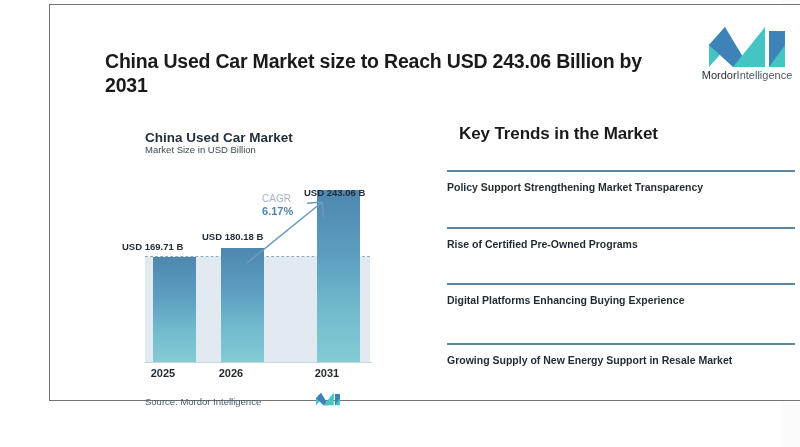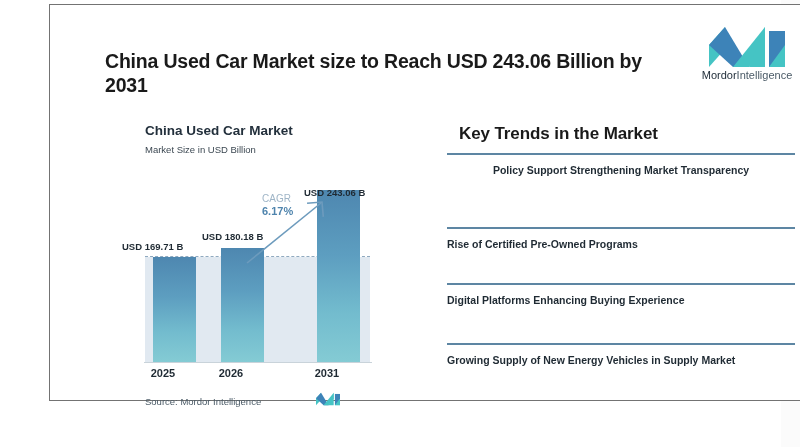--- a/index.html
+++ b/index.html
@@ -76,21 +76,21 @@
     font-size: 11px;
     white-space: nowrap;
   }
   .brand-text .b1 { font-weight: normal; color: #23303c; }
   .brand-text .b2 { font-weight: normal; color: #4a5a66; }
 
   
   .chart-title {
     position: absolute;
     left: 95px;
-    top: 118px;
+    top: 125px;
     font-size: 13.5px;
     font-weight: bold;
     color: #23303c;
   }
   .chart-subtitle {
     position: absolute;
     left: 95px;
     top: 139px;
     font-size: 9.5px;
     color: #3c4852;
@@ -222,21 +222,21 @@
     height: 1.6px;
     background: #5d86a3;
   }
   .trend-text {
     margin-top: 9px;
     font-size: 10.5px;
     font-weight: bold;
     color: #1f2a33;
     white-space: nowrap;
   }
-  .t0 { top: 148px; text-align: center; }
+  .t0 { top: 165px; }
   .t1 { top: 222px; }
   .t2 { top: 278px; }
   .t3 { top: 338px; }
 </style>
 </head>
 <body>
 
 <div class="page">
   <div class="edge-right"></div>
 
@@ -305,17 +305,17 @@
     <div class="trend-item t2">
       <div class="trend-rule"></div>
       <div class="trend-text">Digital Platforms Enhancing Buying Experience</div>
     </div>
     <div class="trend-item t1">
       <div class="trend-rule"></div>
       <div class="trend-text">Rise of Certified Pre-Owned Programs</div>
     </div>
     <div class="trend-item t3">
       <div class="trend-rule"></div>
-      <div class="trend-text">Growing Supply of New Energy Vehicles in Supply Market</div>
+      <div class="trend-text">Growing Supply of New Energy Support in Resale Market</div>
     </div>
 
   </div>
 </div>
 
 </body></html>

